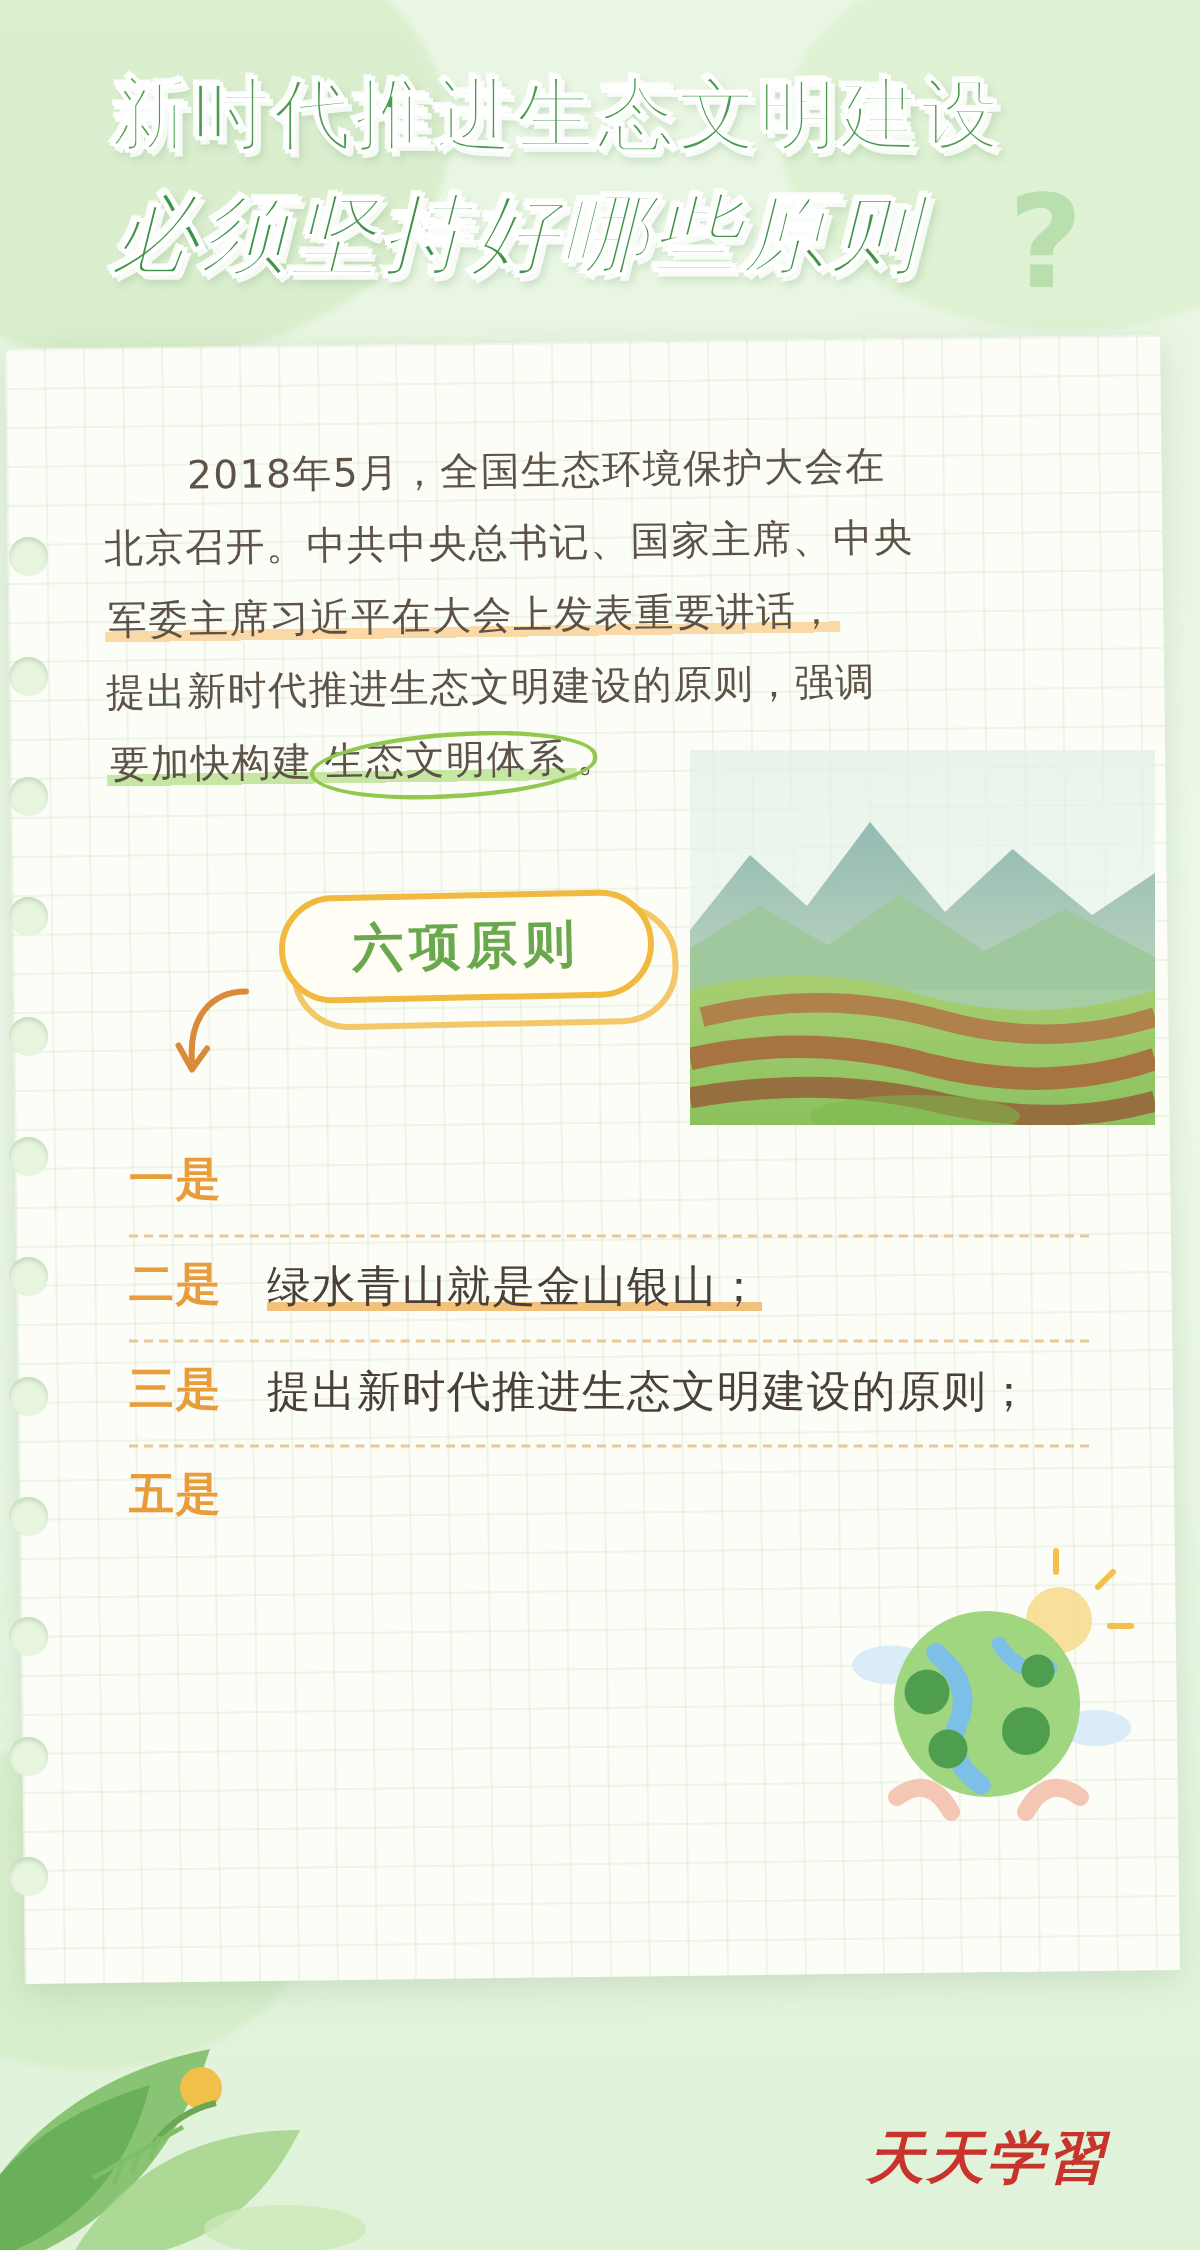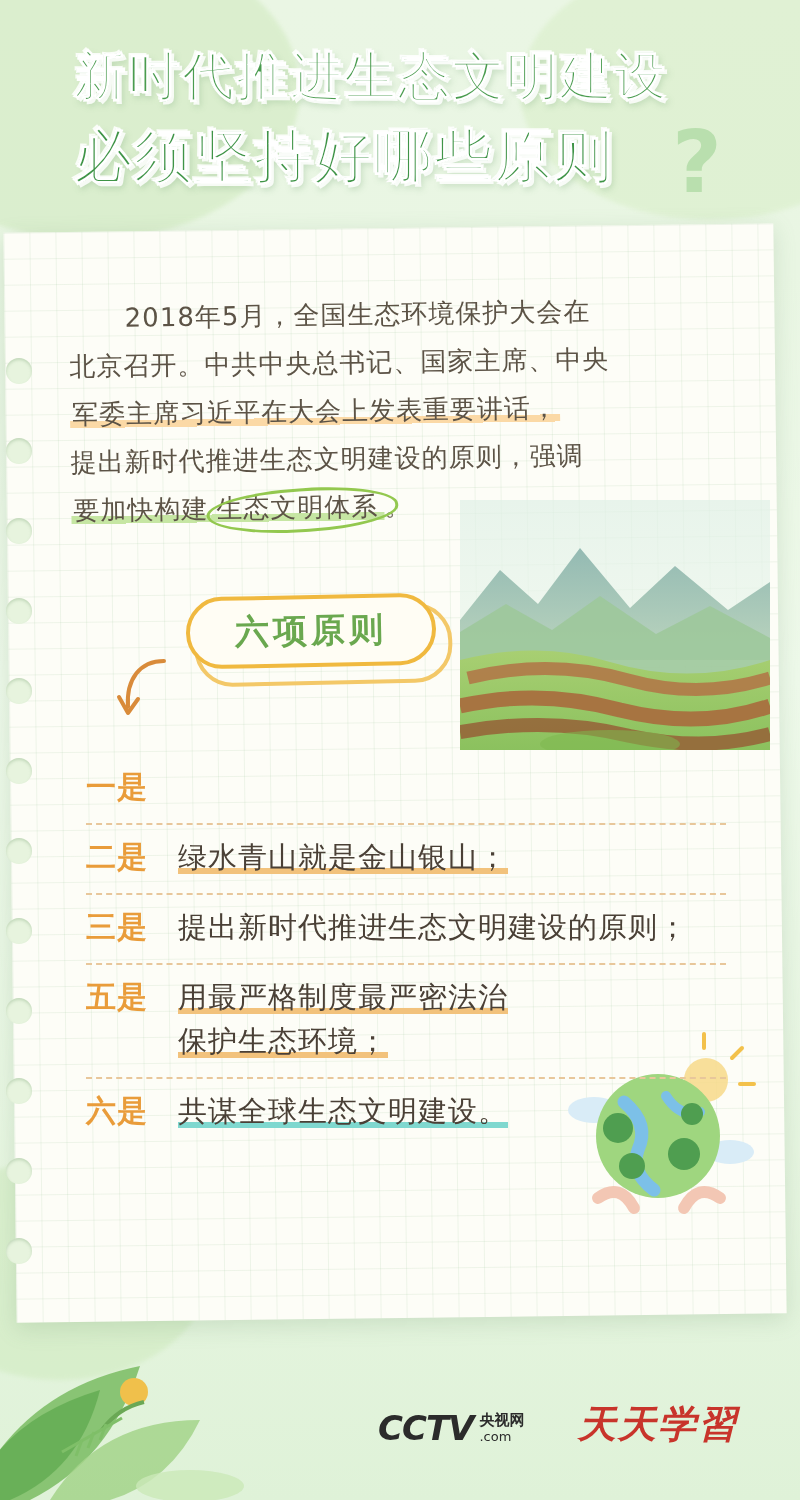--- a/index.html
+++ b/index.html
@@ -58,20 +58,21 @@
     margin-left: 34px;
   }
   .title-line.l1 {
     top: 42px;
     font-size: 52px;
   }
   .title-line.l2 {
     top: 118px;
     font-size: 58px;
     color: #3f9447;
+    font-style: italic;
   }
   .qmark {
     position: absolute;
     right: 78px;
     top: 112px;
     font-size: 86px;
     font-weight: bold;
     color: #b9dfae;
     -webkit-text-stroke: 0px;
     font-family: "DejaVu Sans", "Liberation Sans", sans-serif;
@@ -299,21 +300,21 @@
     font-size: 15px;
     line-height: 16px;
     color: #2b2b2b;
     text-align: left;
     font-weight: bold;
   }
   .logo-cctv .cn .dom { font-size: 13px; font-weight: normal; }
   .logo-tt {
     position: absolute;
     right: 62px;
-    bottom: 50px;
+    bottom: 36px;
     font-family: "DejaVu Serif", "Liberation Serif", serif;
     font-size: 38px;
     font-weight: bold;
     font-style: italic;
     color: #c8342b;
     letter-spacing: 2px;
   }
 </style>
 </head>
 <body>
@@ -415,28 +416,22 @@
     </div>
 
     <div class="item">
       <div class="idx">三是</div>
       <div class="txt"><span>提出新时代推进生态文明建设的原则；</span></div>
     </div>
 
 
     <div class="item">
       <div class="idx">五是</div>
-      <div class="txt" style="white-space:pre-line"><span class="u-orange">用最严格制度最严密法治
-保护生态环境；</span></div>
     </div>
 
-    <div class="item">
-      <div class="idx">六是</div>
-      <div class="txt"><span class="u-teal">共谋全球生态文明建设。</span></div>
-    </div>
 
   </div>
 
   <div class="earth">
     <svg width="210" height="200" viewBox="0 0 210 200">
       <g stroke="#f3c14b" stroke-width="4" stroke-linecap="round">
         <line x1="150" y1="16" x2="150" y2="2"></line>
         <line x1="178" y1="26" x2="188" y2="16"></line>
         <line x1="186" y1="52" x2="200" y2="52"></line>
       </g>
@@ -466,23 +461,16 @@
         <line x1="72" y1="182" x2="132" y2="148"></line>
         <line x1="86" y1="186" x2="92" y2="170"></line>
         <line x1="98" y1="178" x2="104" y2="162"></line>
         <line x1="110" y1="170" x2="116" y2="154"></line>
       </g>
       <ellipse cx="200" cy="216" rx="54" ry="16" fill="#cbe8b8" opacity="0.8"></ellipse>
     </svg>
   </div>
 
   <div class="footer">
-    <div class="logo-cctv">
-      <span class="mark">CCTV</span>
-      <span class="cn">
-        <span>央视网</span><br>
-        <span class="dom">.com</span>
-      </span>
-    </div>
     <div class="logo-tt">天天学習</div>
   </div>
 
 </div>
 
 </body></html>

